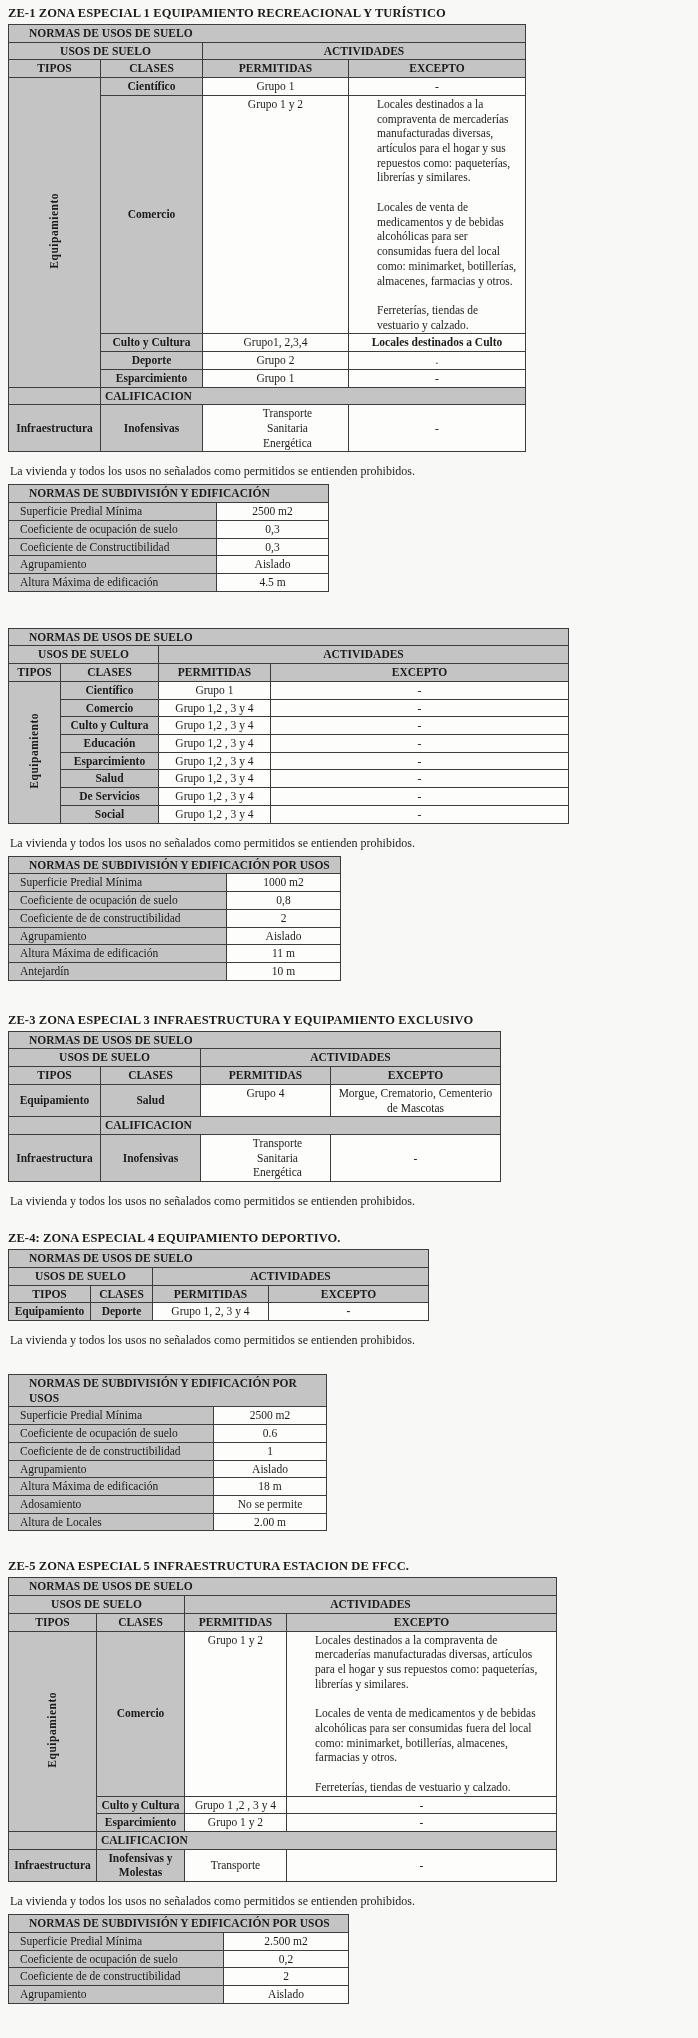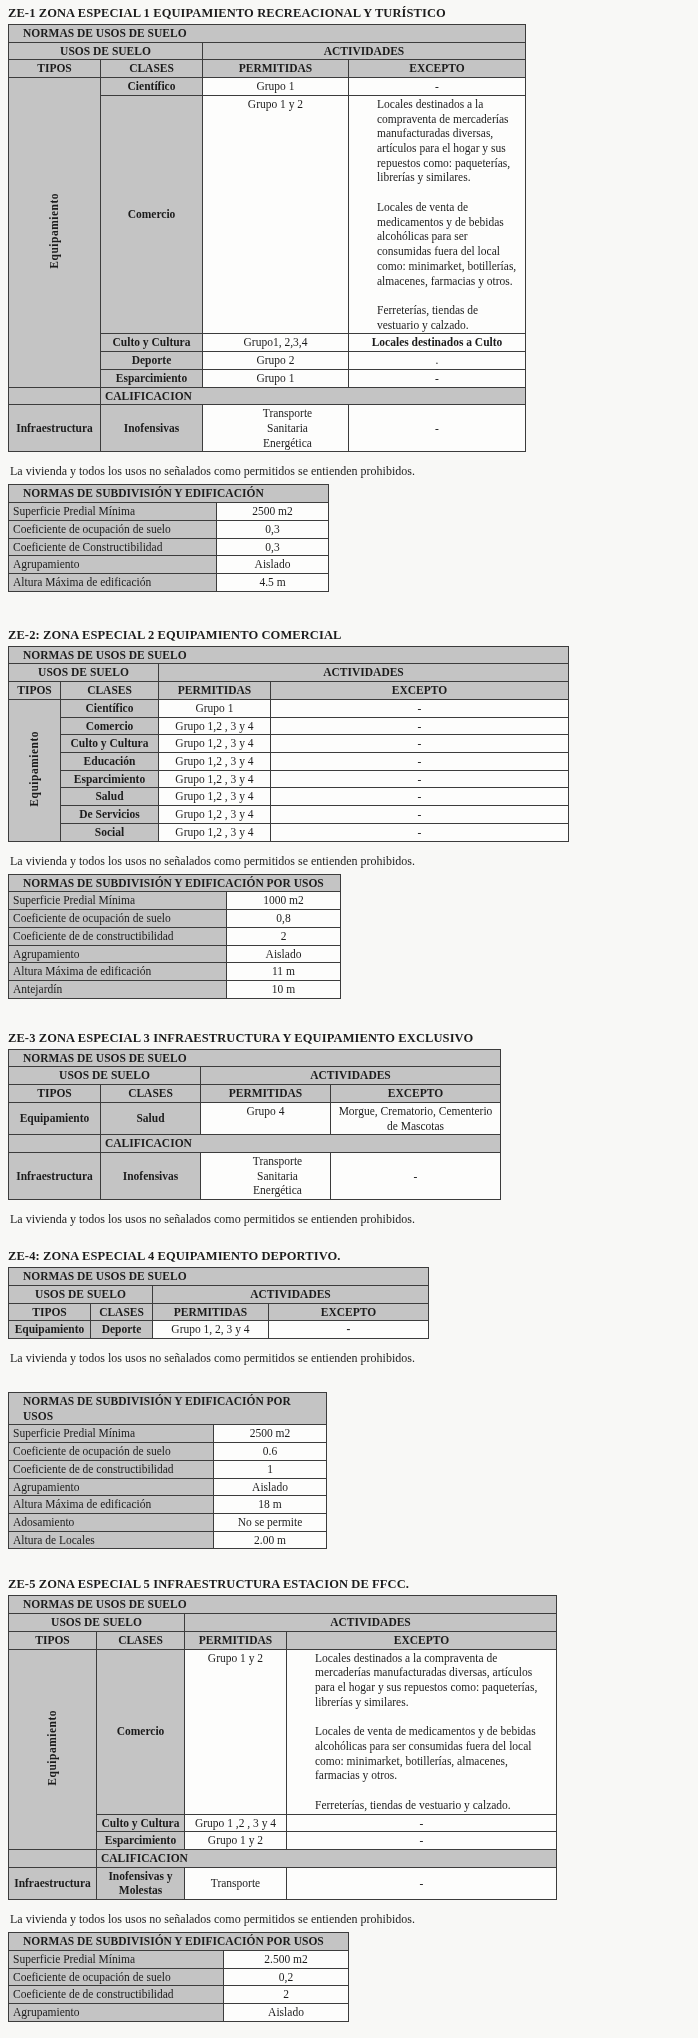--- a/index.html
+++ b/index.html
@@ -13,28 +13,28 @@
   table { border-collapse:collapse; table-layout:fixed; background:#fdfdfc; }
   td {
     border:1px solid #3c3c3c; font-size:11.5px; line-height:1.28;
     padding:1px 4px; vertical-align:middle; overflow:hidden;
   }
   .gray { background:#c4c4c4; }
   .bold { font-weight:bold; }
   .center { text-align:center; }
   .top { vertical-align:top; }
   .pre { white-space:pre-line;padding-left:28px; }
-  .title-cell { font-weight:bold; padding-left:14px; }
+  .title-cell { font-weight:bold; padding-left:20px; }
   .vcell { text-align:center; }
   .vtext {
     writing-mode:vertical-rl; transform:rotate(180deg);
     display:inline-block; font-weight:bold; letter-spacing:.5px; font-size:11.5px;
   }
   p.prohibition { font-size:12px; margin:12px 0 5px 2px; }
-  .norms td.label { padding-left:4px; }
+  .norms td.label { padding-left:11px; }
   .norms td.value { text-align:center;margin-left:8px; }
   section { display:block;font-family:Liberation Serif, serif; }
   .sec-ze2 { margin-top:36px; }
   .sec-ze3 { margin-top:32px; }
   .sec-ze4 { margin-top:22px; }
   .sec-ze5 { margin-top:28px; }
   .norms-gap { margin-top:26px; }
   .norms-tight { margin-top:2px; }
 </style>
 </head>
@@ -140,21 +140,20 @@
           </tr>
       <tr>
             <td class="gray label">Altura Máxima de edificación</td>
             <td class="value">4.5 m</td>
           </tr>
     </tbody>
       </table>
   </section>
 
   <section class="sec-ze2">
-    <h2 class="zone-heading">ZE-2: ZONA ESPECIAL 2 EQUIPAMIENTO COMERCIAL</h2>
 
     <table class="usos" style="width:560px">
       <colgroup>
           <col style="width:52px">
           <col style="width:98px">
           <col style="width:112px">
           <col style="width:298px">
         </colgroup>
       <tbody>
           <tr>

